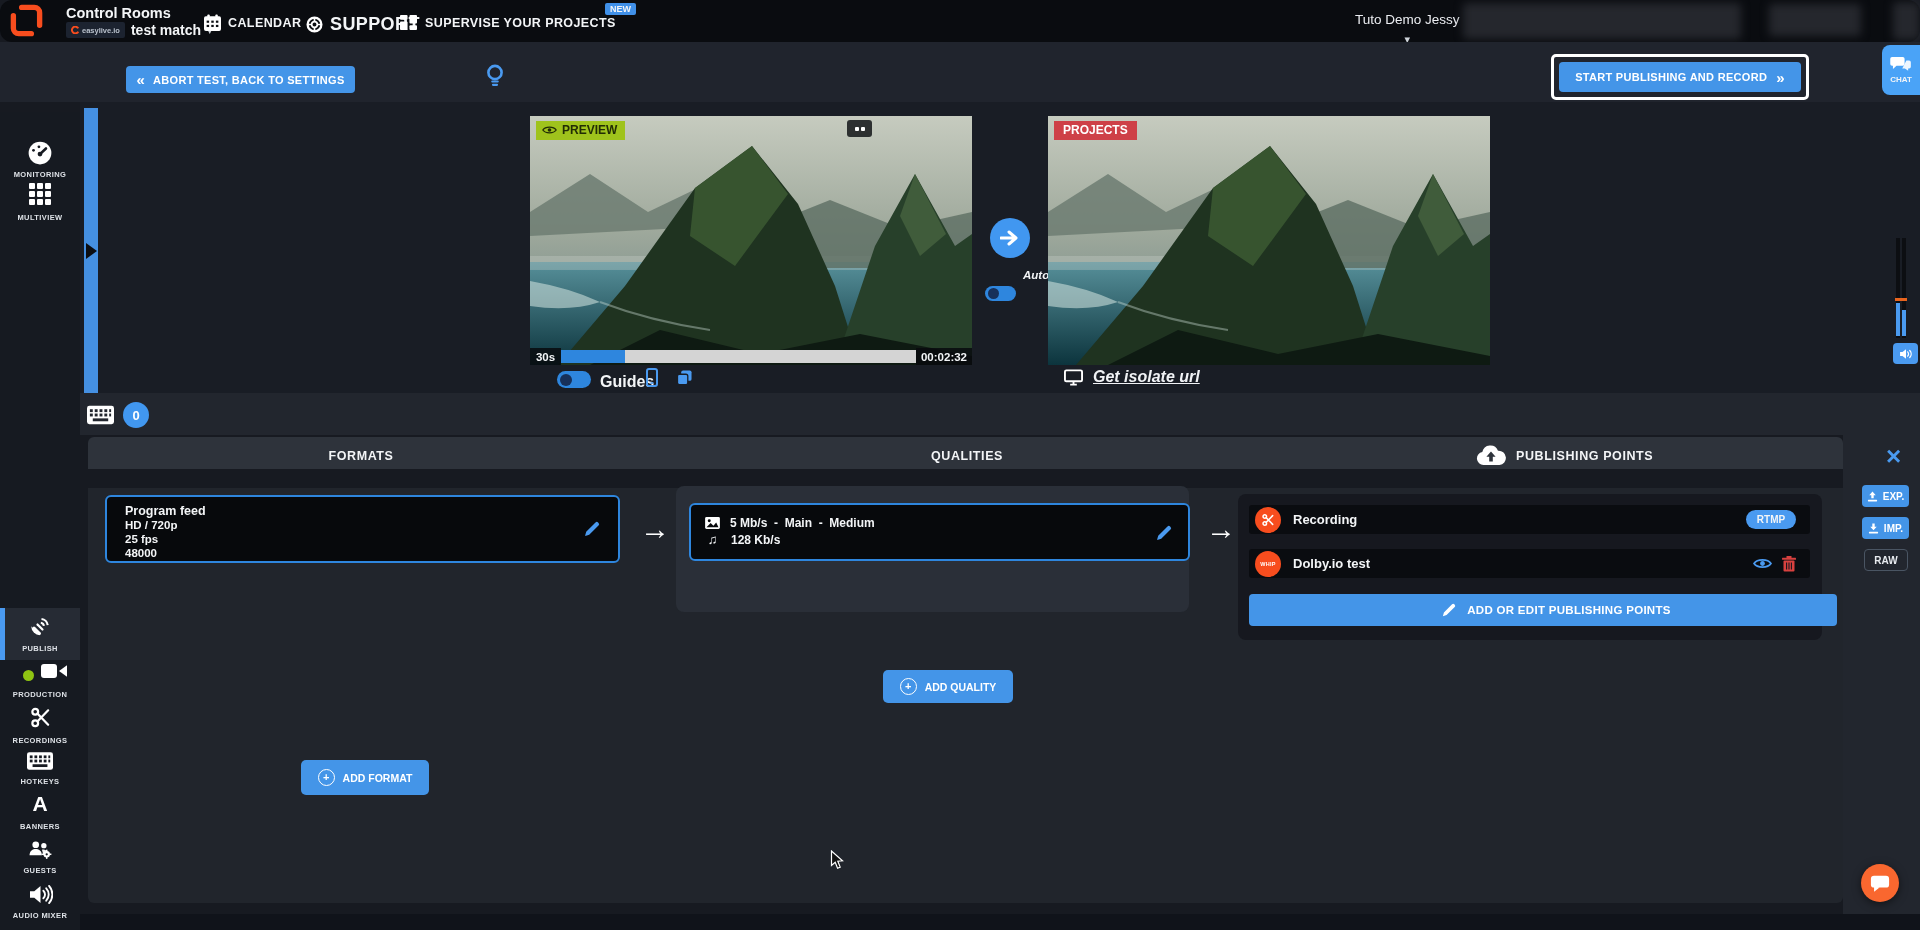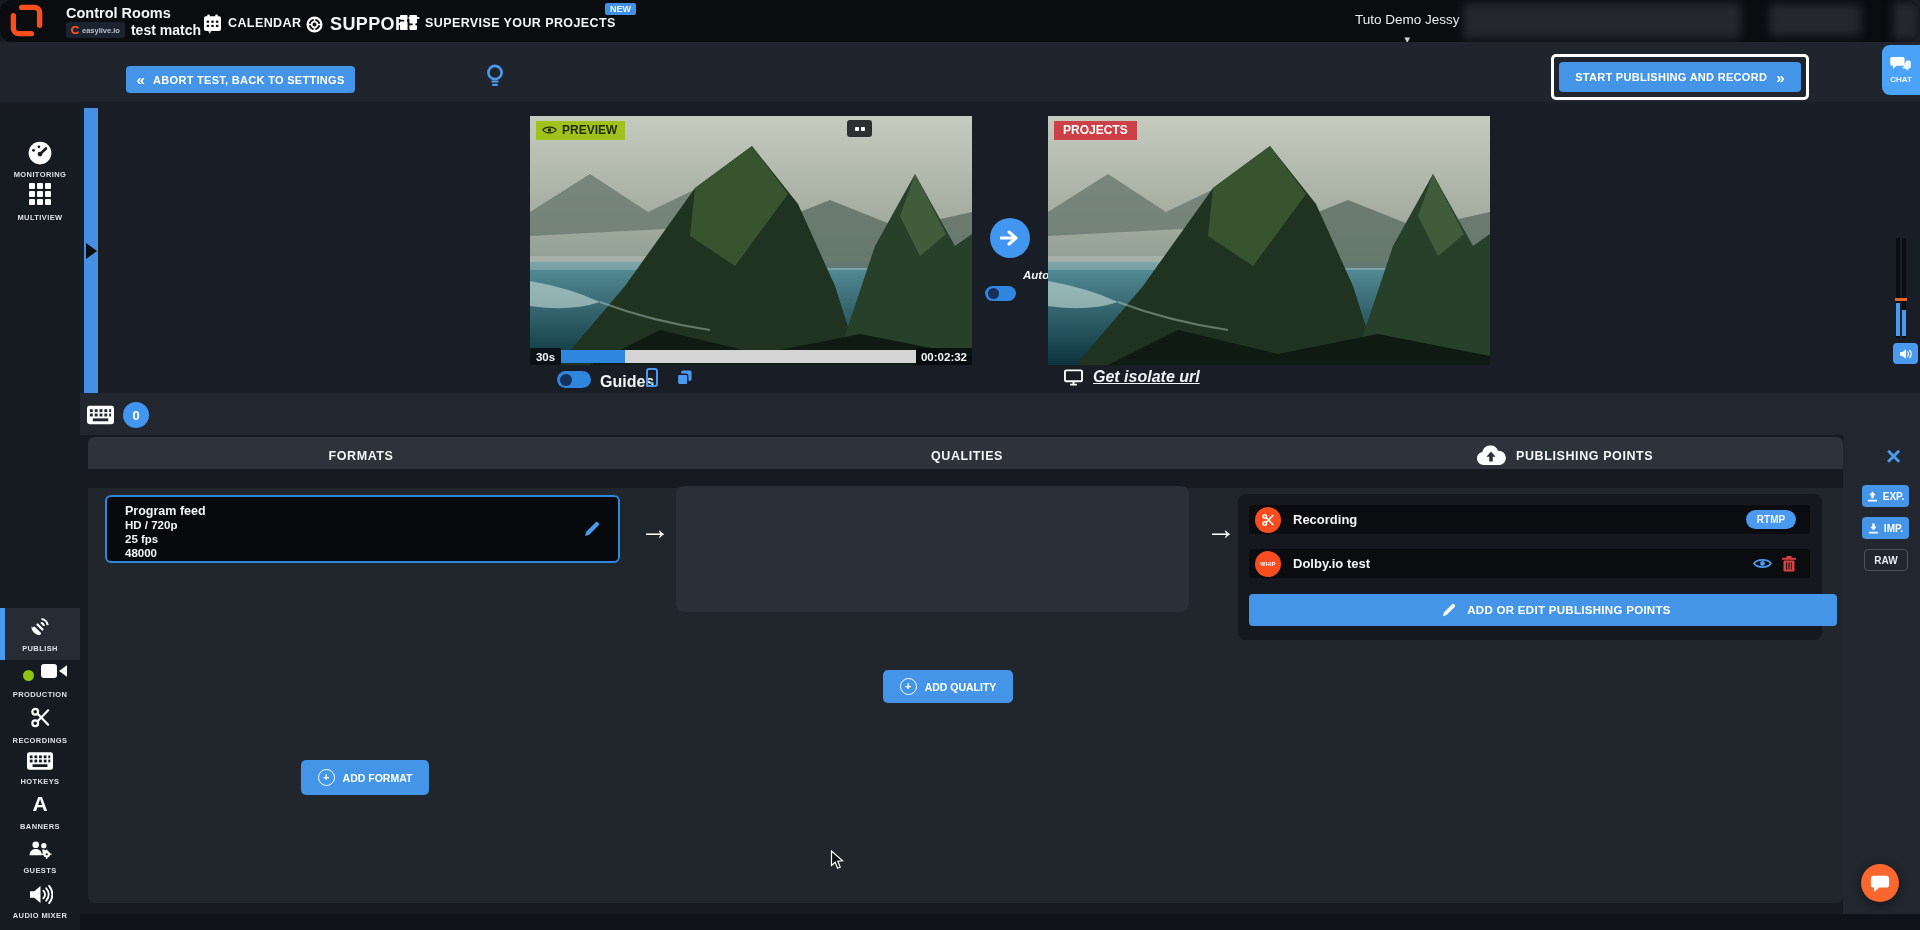--- a/index.html
+++ b/index.html
@@ -459,20 +459,39 @@
       <div class="bold" style="font-size:11.5px;">25 fps</div>
       <div class="bold" style="font-size:11.5px;">48000</div>
     </div>
     <svg class="abs" style="right:18px;top:24px;cursor:pointer;" width="16" height="16" viewBox="0 0 16 16">
       <path d="M1 15 l1.2-4.2 L11.5 1.5 a1.8 1.8 0 0 1 2.6 0 l0.4 0.4 a1.8 1.8 0 0 1 0 2.6 L5.2 13.8 Z" fill="#4a9af0"></path>
     </svg>
   </div>
   <div class="flow-arrow" style="left:640px;top:512px;">→</div>
 
   <div class="abs" style="left:676px;top:486px;width:513px;height:126px;background:#2a2f38;border-radius:8px;"></div>
+  <div class="card" style="left:689px;top:503px;width:501px;height:58px;cursor:pointer;">
+    <div class="abs" style="left:14px;top:11px;display:flex;flex-direction:column;gap:3px;">
+      <div class="flex" style="gap:10px;">
+        <svg width="15" height="12" viewBox="0 0 16 13">
+          <rect width="16" height="13" rx="1.5" fill="#fff"></rect>
+            <circle cx="4.5" cy="4" r="1.6" fill="#07090c"></circle>
+            <path d="M1.5 11 L6 6.5 L9 9.5 L12 6 L14.5 11 Z" fill="#07090c"></path>
+        </svg>
+        <span class="bold" style="font-size:12px;white-space:pre;">5 Mb/s  -  Main  -  Medium</span>
+      </div>
+      <div class="flex" style="gap:11px;">
+        <span style="font-size:13px;line-height:12px;width:15px;text-align:center;">♫</span>
+        <span class="bold" style="font-size:12px;">128 Kb/s</span>
+      </div>
+    </div>
+    <svg class="abs" style="right:16px;top:20px;cursor:pointer;" width="16" height="16" viewBox="0 0 16 16">
+      <path d="M1 15 l1.2-4.2 L11.5 1.5 a1.8 1.8 0 0 1 2.6 0 l0.4 0.4 a1.8 1.8 0 0 1 0 2.6 L5.2 13.8 Z" fill="#4a9af0"></path>
+    </svg>
+  </div>
   <div class="flow-arrow" style="left:1206px;top:512px;">→</div>
 
   <div class="abs" style="left:1238px;top:494px;width:584px;height:146px;background:#16181f;border-radius:8px;"></div>
 
   <div class="pubrow" style="top:505px;cursor:pointer;">
     <span class="orange-circ" style="margin-left:6px;">
       <svg width="14" height="14" viewBox="0 0 24 24" stroke="#fff" stroke-width="2.6" fill="none" stroke-linecap="round">
         <circle cx="6.5" cy="6" r="3"></circle>
           <circle cx="6.5" cy="18" r="3"></circle>
           <path d="M9 8 L20 19.5 M9 16 L20 4.5"></path>

